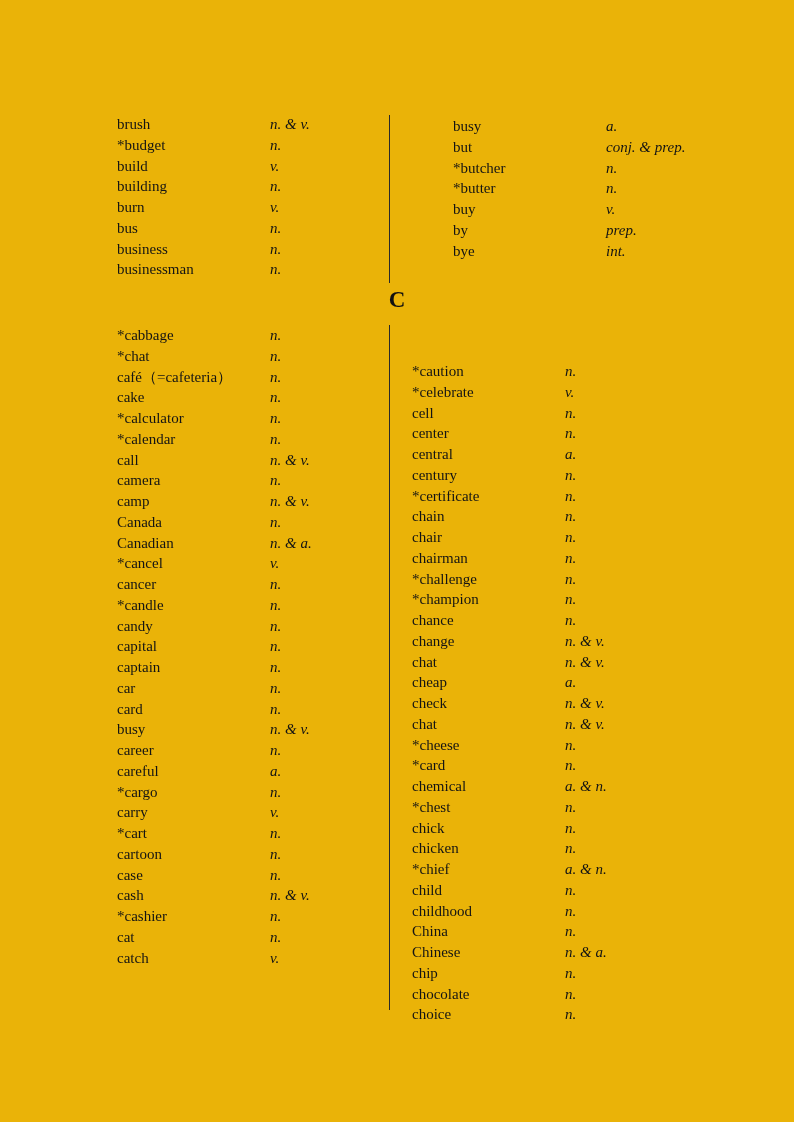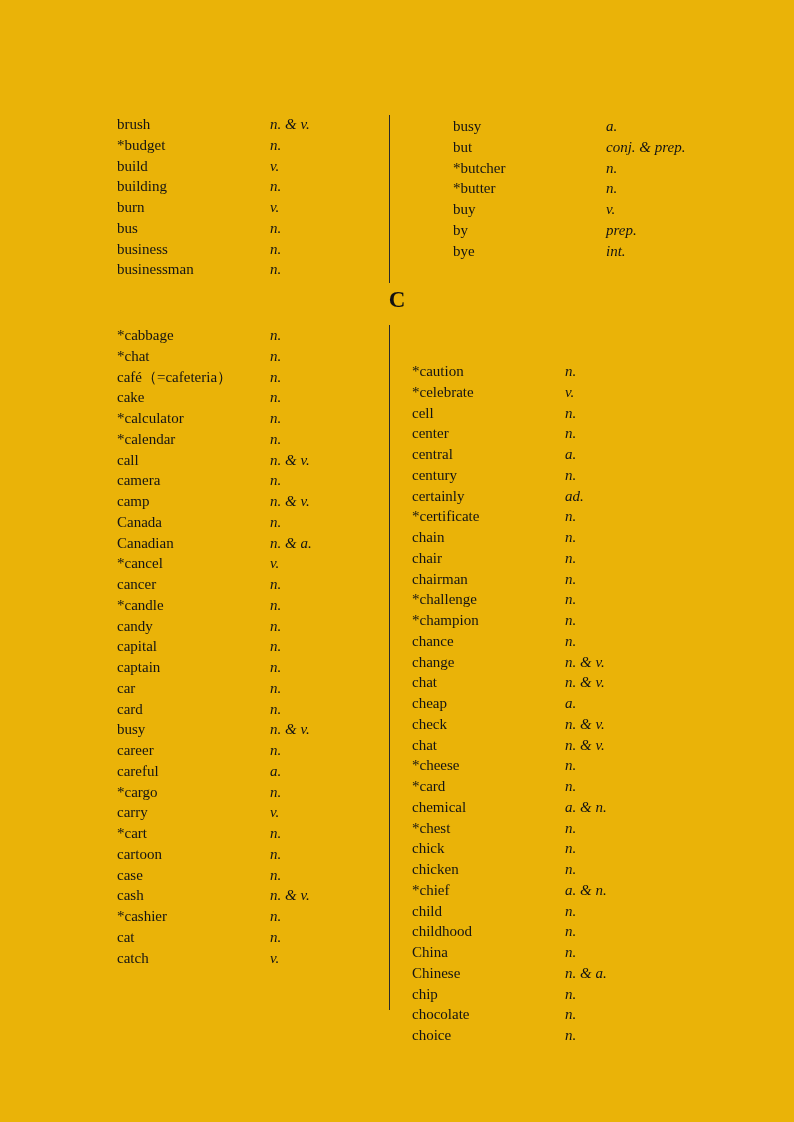--- a/index.html
+++ b/index.html
@@ -319,24 +319,20 @@
   <div class="entry">
     <span class="word">central</span>
     <span class="pos">a.</span>
   </div>
 
   <div class="entry">
     <span class="word">century</span>
     <span class="pos">n.</span>
   </div>
 
-  <div class="entry">
-    <span class="word">certainly</span>
-    <span class="pos">ad.</span>
-  </div>
 
   <div class="entry">
     <span class="word">*certificate</span>
     <span class="pos">n.</span>
   </div>
 
   <div class="entry">
     <span class="word">chain</span>
     <span class="pos">n.</span>
   </div>

